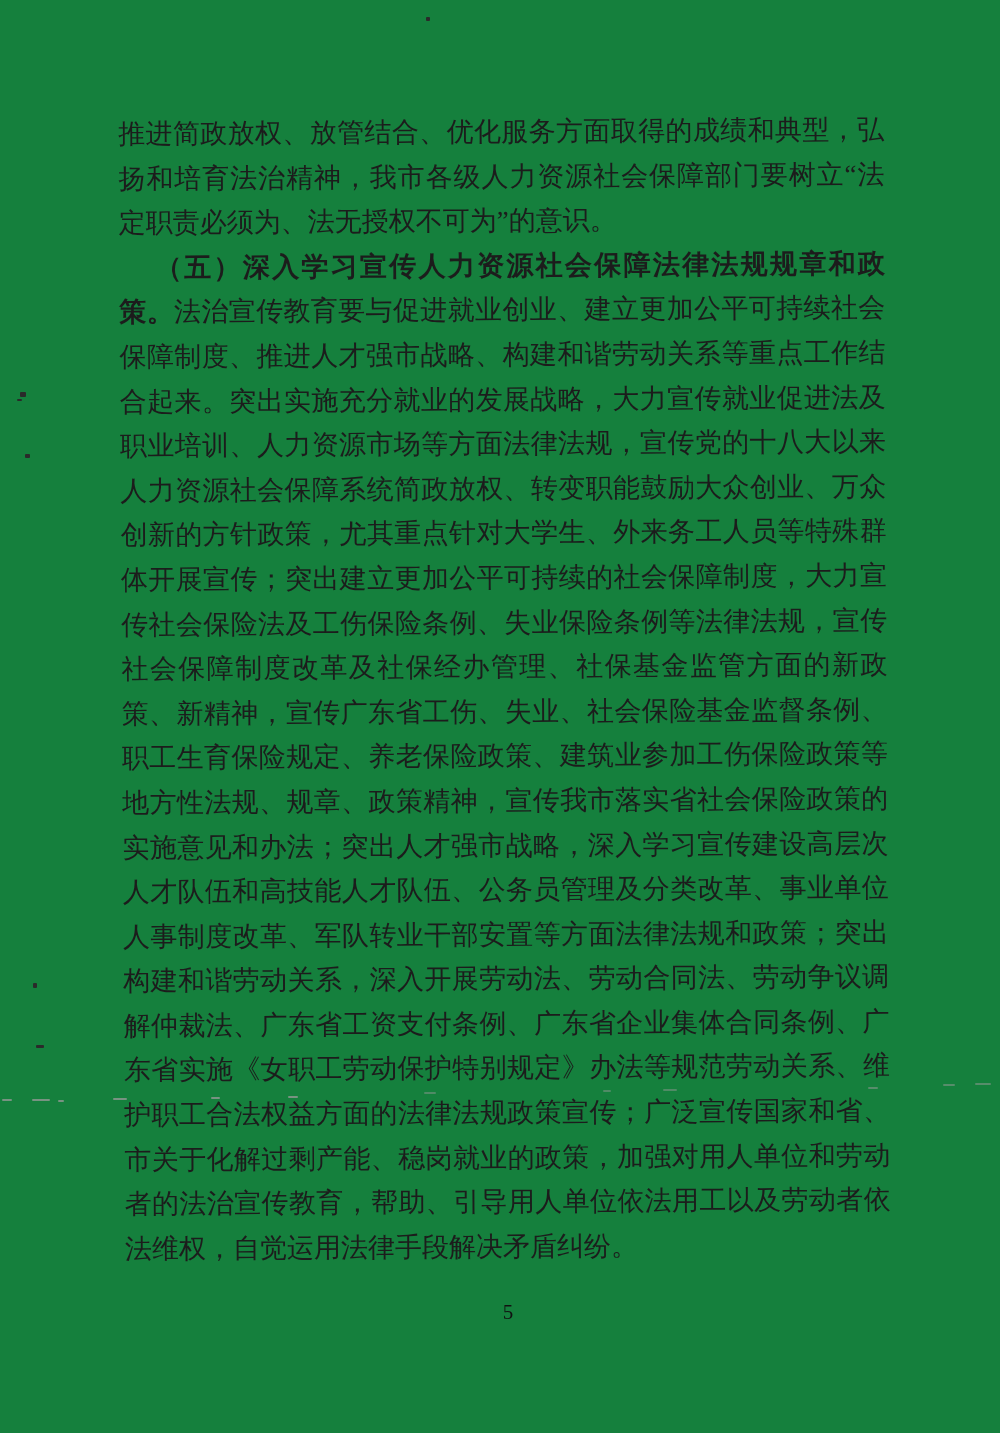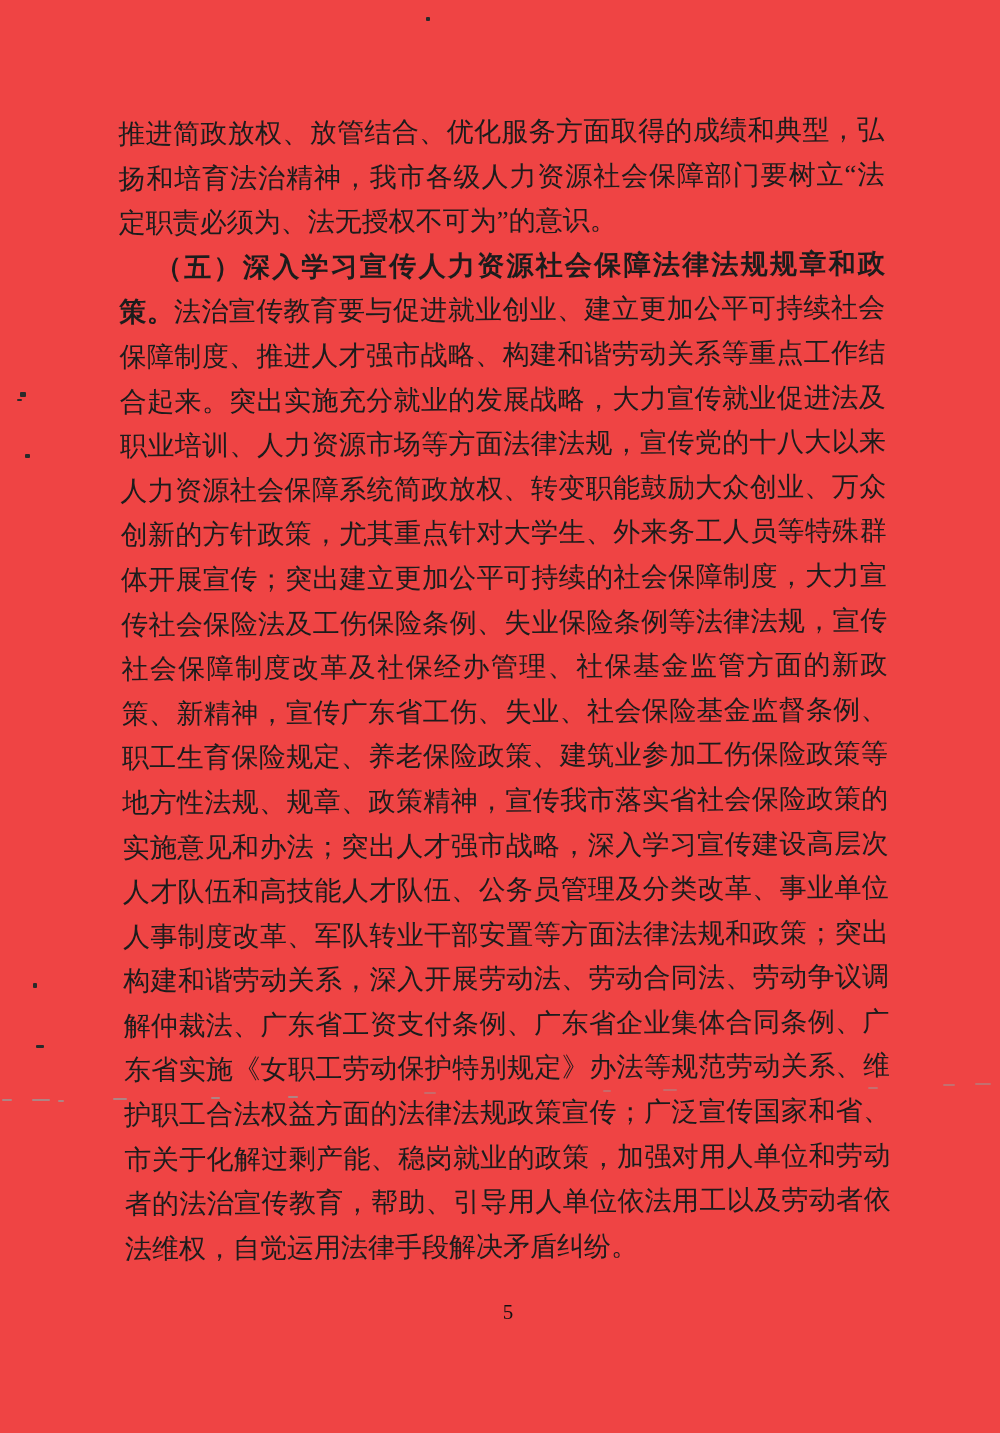--- a/index.html
+++ b/index.html
@@ -4,21 +4,21 @@
 <style>
   html, body {
     margin: 0;
     padding: 0;
     background: #ffffff;
   }
   .page {
     position: relative;
     width: 1000px;
     height: 1433px;
-    background: #ef4444;
+    background: #15803d;
     overflow: hidden;
     font-family: "Liberation Serif", "DejaVu Serif", serif;
   }
   .text-block {
     position: absolute;
     left: 118px;
     top: 112px;
     width: 766px;
     transform: rotate(-0.35deg);
     transform-origin: left top;

